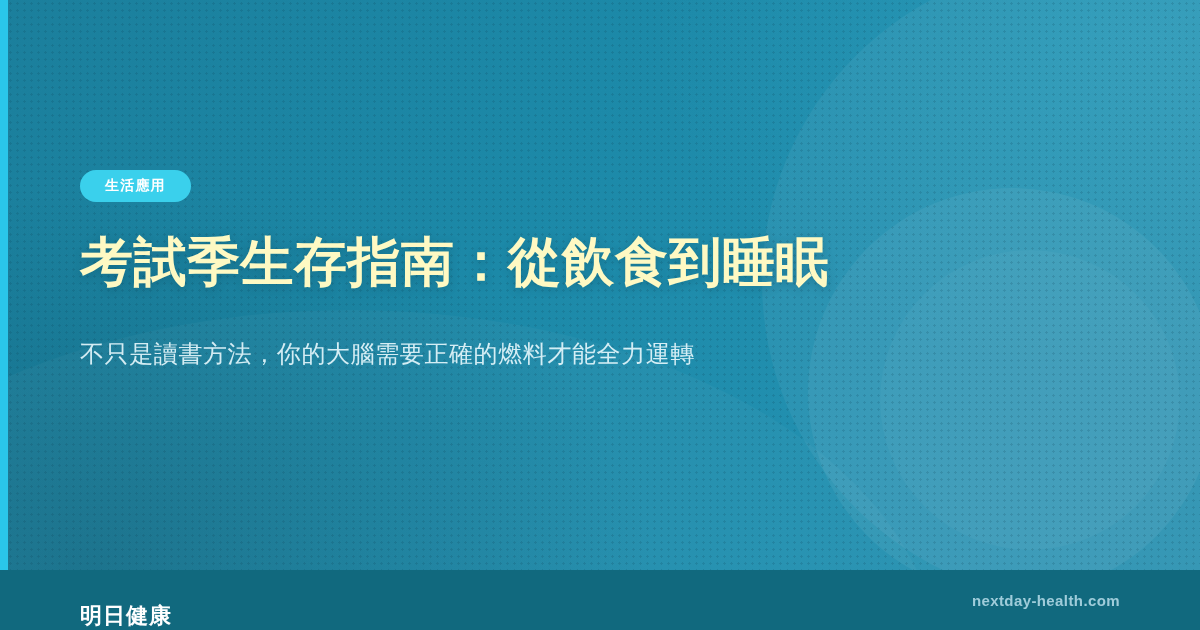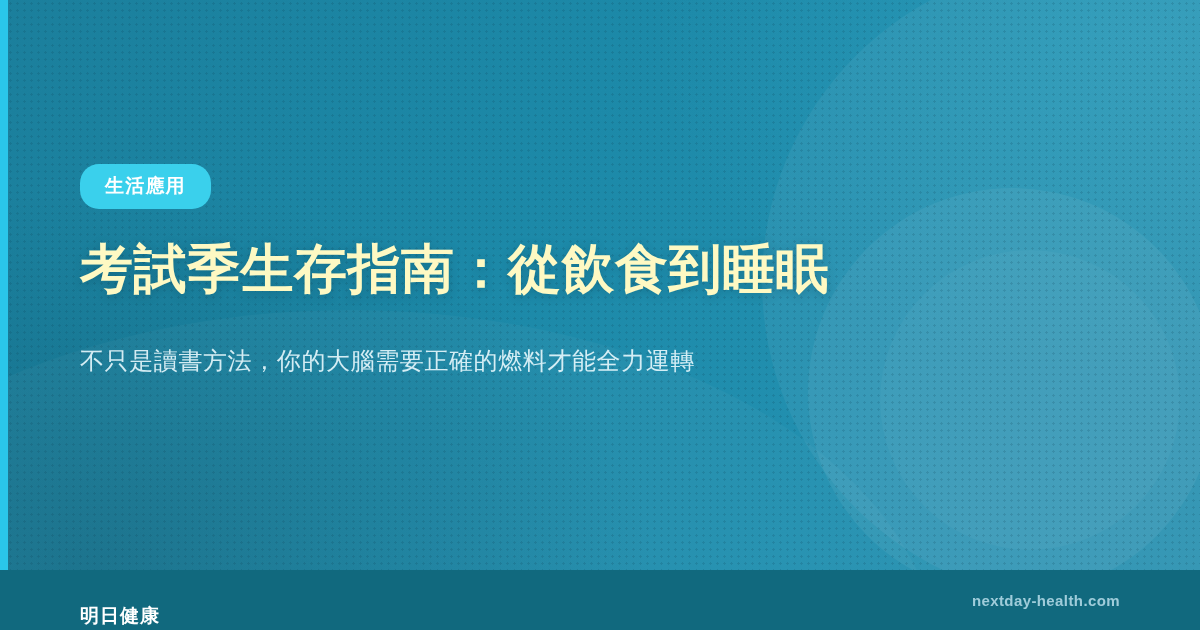--- a/index.html
+++ b/index.html
@@ -103,26 +103,26 @@
     flex-direction: column;
     justify-content: center;
     padding-bottom: 26px;
   }
 
   .badge {
     display: inline-flex;
     align-items: center;
     justify-content: center;
     align-self: flex-start;
-    height: 45px;
+    height: 32px;
     padding: 0 25px;
     border-radius: 19px;
     background: #3ad0ec;
     color: #ffffff;
-    font-size: 19px;
+    font-size: 14px;
     font-weight: bold;
     letter-spacing: 1.2px;
     margin-bottom: 26px;
     white-space: nowrap;
   }
 
   .title {
     margin: 0;
     color: #fef9c3;
     font-size: 53px;
@@ -151,21 +151,21 @@
     width: 1200px;
     height: 60px;
     background: #11697e;
     display: flex;
     align-items: center;
     justify-content: space-between;
     padding: 0 80px;
   }
   .footer-brand {
     color: #ffffff;
-    font-size: 19px;
+    font-size: 22px;
     font-weight: bold;
     letter-spacing: 1px;
     margin-top: 31px;
   }
   .footer-domain {
     color: rgba(190,226,238,0.82);
     font-size: 15px;
     letter-spacing: 0.4px;
     font-weight: bold;
   }

